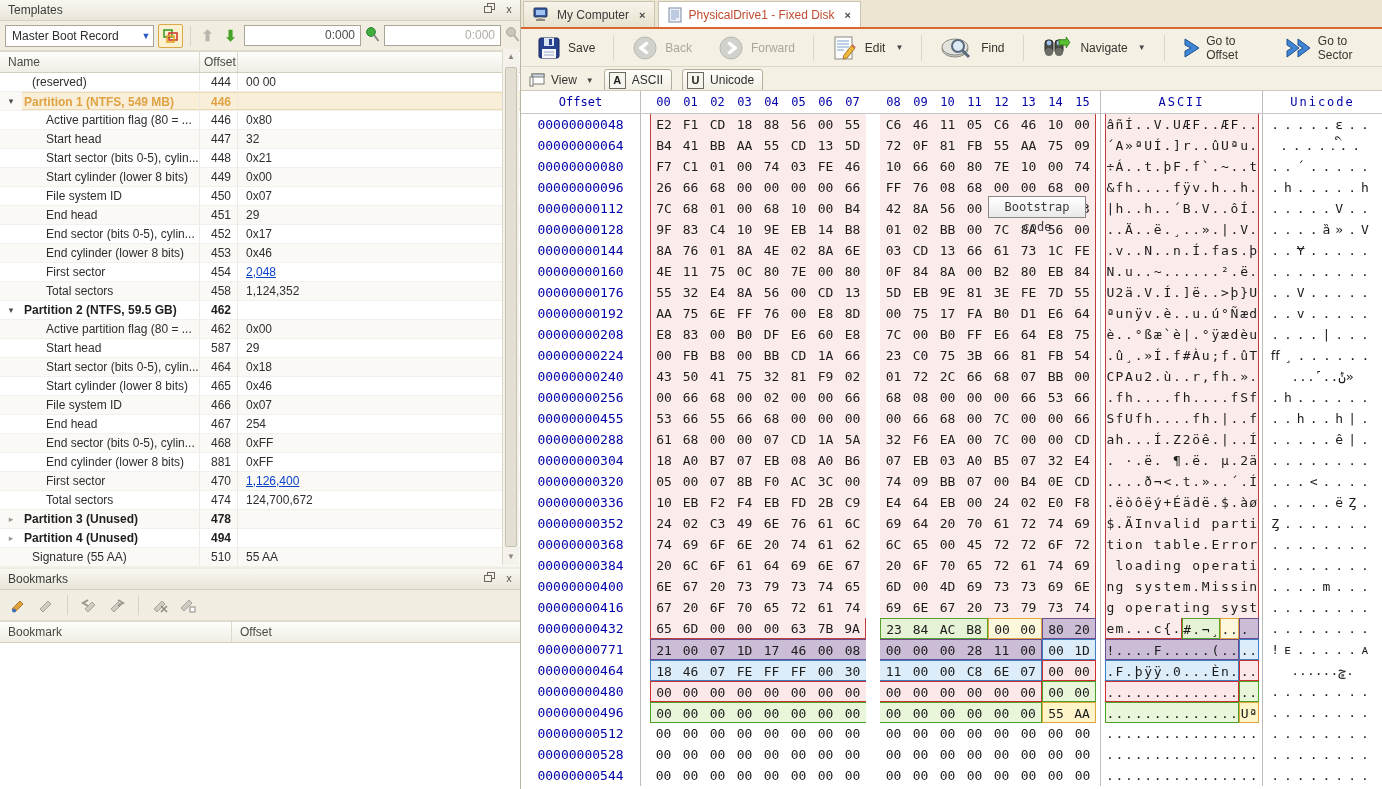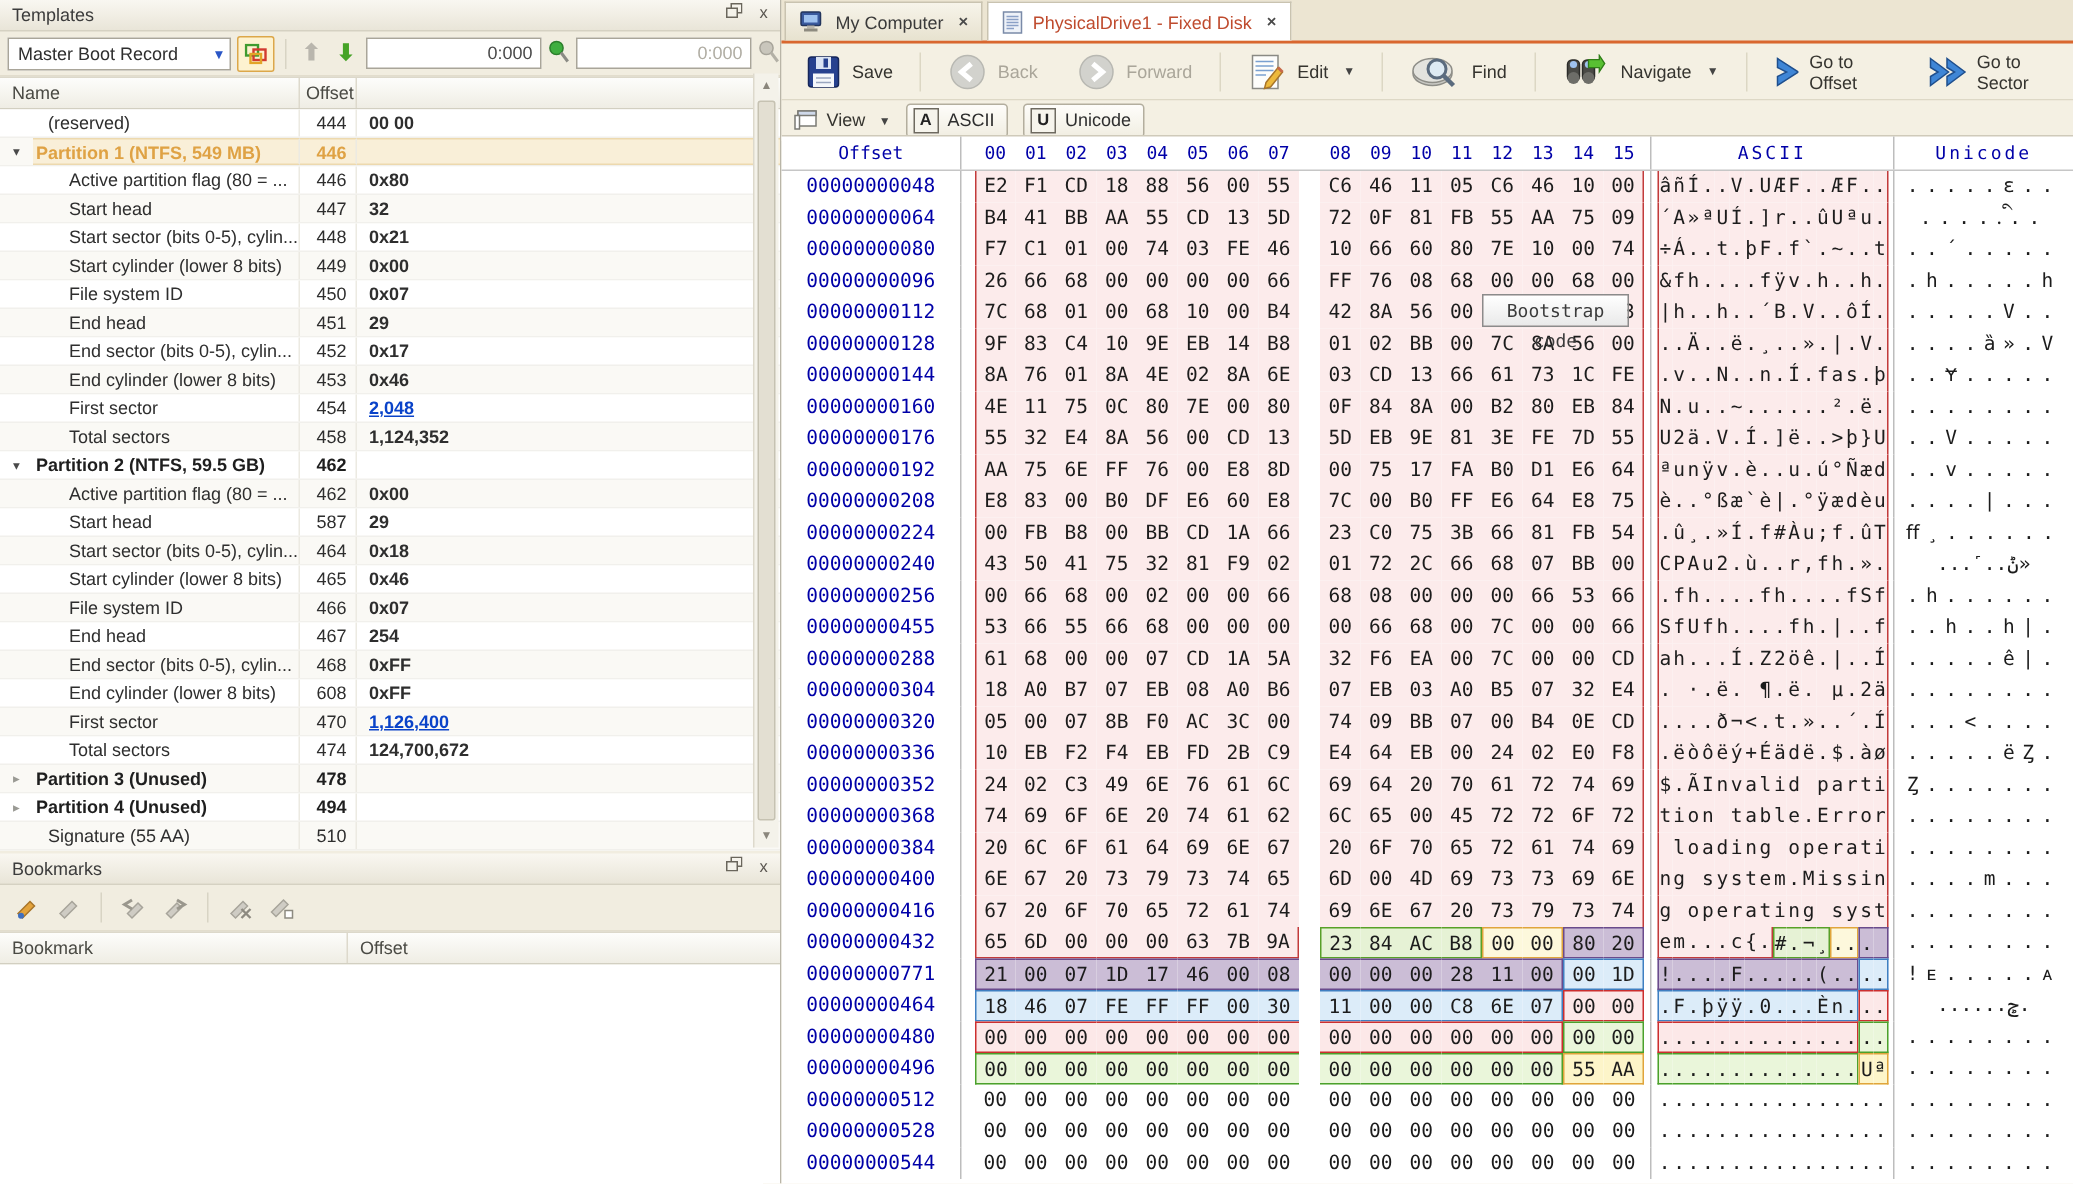--- a/index.html
+++ b/index.html
@@ -26,21 +26,21 @@
   .thead{display:flex;height:20px;line-height:20px;background:linear-gradient(#fdfdfb,#efede4);border-top:1px solid #dcd8ca;border-bottom:1px solid #d2cfc1;color:#4a4a44;}
   .th-name{width:200px;padding-left:8px;border-right:1px solid #ddd9cc;box-sizing:border-box;}
   .th-off{width:38px;padding-left:4px;border-right:1px solid #ddd9cc;box-sizing:border-box;}
   .th-val{flex:1;padding-left:8px;margin-top:36px;}
   #templates-rows{background:#fff;}
   .trow{display:flex;height:19px;line-height:18px;border-bottom:1px solid #f1f0ec;box-sizing:border-box;background:#fff;}
   .trow.alt{background:#faf9f5;}
   .tc-exp{width:22px;text-align:center;font-size:9px;color:#4a4a4a;flex:none;}
   .tc-name{width:178px;border-right:1px solid #eceae2;white-space:nowrap;overflow:hidden;box-sizing:border-box;flex:none;}
   .tc-off{width:38px;border-right:1px solid #eceae2;text-align:right;padding-right:6px;box-sizing:border-box;flex:none;}
-  .tc-val{flex:1;padding-left:8px;white-space:nowrap;overflow:hidden;font-weight:bold;}
+  .tc-val{flex:1;padding-left:8px;white-space:nowrap;overflow:hidden;}
   .k-group .tc-name,.k-group .tc-off,.k-group-collapsed .tc-name,.k-group-collapsed .tc-off{font-weight:bold;color:#1e1e1e;}
   .k-group-collapsed .tc-exp{color:#9a9a94;}
   .k-group-selected .tc-name,.k-group-selected .tc-off,.k-group-selected .tc-val{font-weight:bold;color:#dfa244;background:#f9efd8;border-top:1px solid #edd9ae;border-bottom:1px solid #edd9ae;}
   .vlink{color:#0a43c9;text-decoration:underline;cursor:pointer;}
   
   .scol{position:absolute;right:1px;width:16px;background:#f4f2ea;border-left:1px solid #ddd9cc;}
   .sarrow{height:16px;text-align:center;line-height:16px;font-size:8px;color:#8a867c;}
   .sthumb{position:absolute;left:2px;right:2px;background:#e3dfd2;border:1px solid #c6c2b2;border-radius:2px;}
 
   
@@ -259,21 +259,21 @@
         </div>
         <div class="trow k-child alt">
           <div class="tc-exp"></div>
           <div class="tc-name" style="padding-left: 24px;">End sector (bits 0-5), cylin...</div>
           <div class="tc-off">468</div>
           <div class="tc-val">0xFF</div>
         </div>
         <div class="trow k-child">
           <div class="tc-exp"></div>
           <div class="tc-name" style="padding-left: 24px;">End cylinder (lower 8 bits)</div>
-          <div class="tc-off">608</div>
+          <div class="tc-off">881</div>
           <div class="tc-val">0xFF</div>
         </div>
         <div class="trow k-child alt">
           <div class="tc-exp"></div>
           <div class="tc-name" style="padding-left: 24px;">First sector</div>
           <div class="tc-off">470</div>
           <div class="tc-val"><span class="vlink">1,126,400</span></div>
         </div>
         <div class="trow k-child">
           <div class="tc-exp"></div>
@@ -290,20 +290,21 @@
         <div class="trow k-group-collapsed">
           <div class="tc-exp">▸</div>
           <div class="tc-name" style="padding-left: 2px;">Partition 4 (Unused)</div>
           <div class="tc-off">494</div>
           <div class="tc-val"></div>
         </div>
         <div class="trow k-plain alt">
           <div class="tc-exp"></div>
           <div class="tc-name" style="padding-left: 10px;">Signature (55 AA)</div>
           <div class="tc-off">510</div>
+          <div class="tc-val">55 AA</div>
         </div>
       </div>
 
     <div class="scol" style="top:49px;height:516px;">
       <div class="sarrow">▲</div>
       <div class="sthumb" style="top:18px;bottom:18px;"></div>
       <div class="sarrow" style="position:absolute;bottom:0;left:0;right:0;">▼</div>
     </div>
   </div>
 

